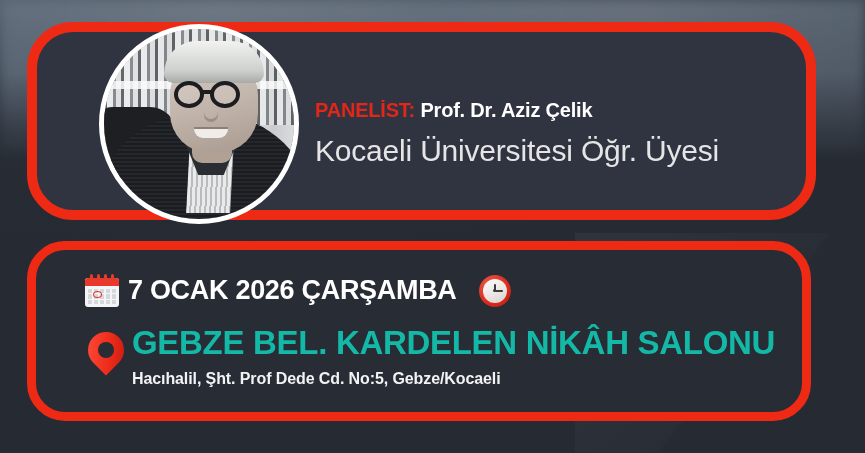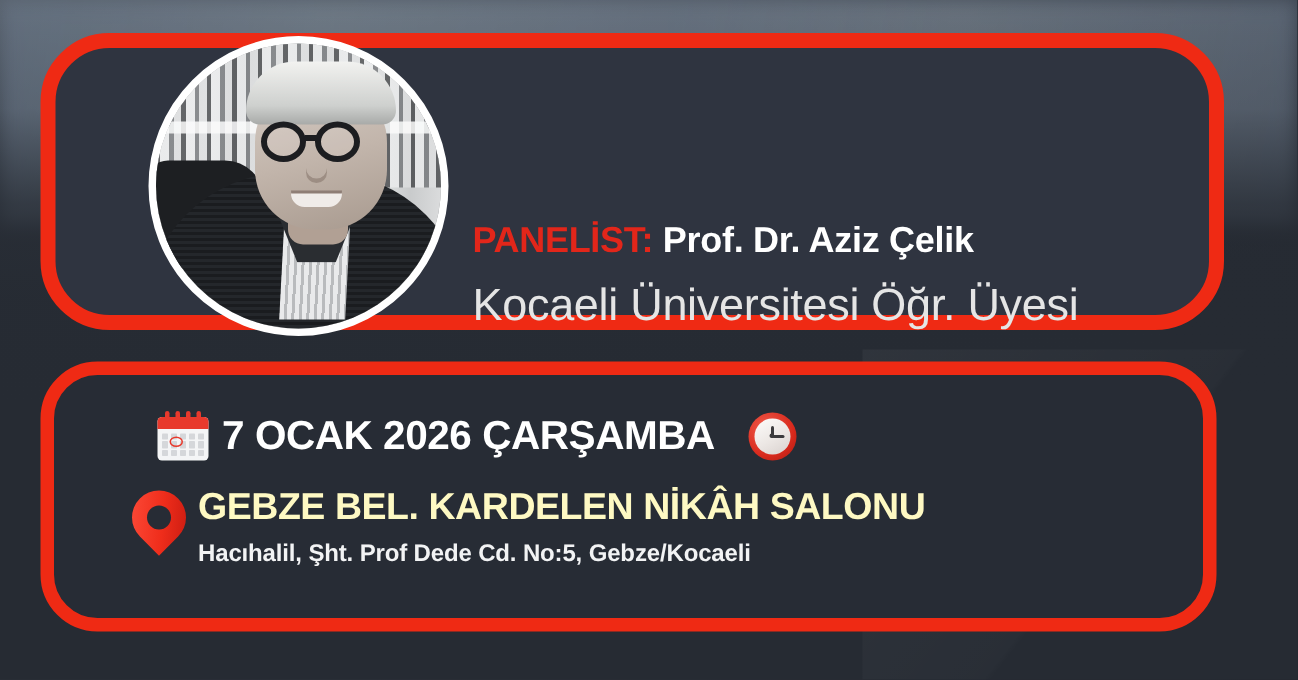--- a/index.html
+++ b/index.html
@@ -146,33 +146,33 @@
     background:rgba(120,122,125,0.10);
     mix-blend-mode:saturation;
   }
 
   
   #speaker-text {
     position:absolute; left:278px; top:66px;
     width:520px;
   }
   .line-1 {
-    font-size:24px; font-weight:bold; color:#ffffff;
-    letter-spacing:-0.2px; white-space:nowrap; line-height:1.25;margin-top:48px;
+    font-size:20px; font-weight:bold; color:#ffffff;
+    letter-spacing:-0.2px; white-space:nowrap; line-height:1.25;
   }
   .line-1 .tag { color:#e2261a; }
   .line-2 {
     font-size:30px; font-weight:normal; color:#e5e5e5;
     letter-spacing:-0.2px; white-space:nowrap; line-height:1.3;
     margin-top:8px;
   }
 
   
   .row { position:absolute; display:flex; align-items:center; }
-  #row-date { left:60px; top:24px; }
+  #row-date { left:40px; top:24px; }
   #row-venue { left:44px; top:74px; }
 
   .icon-slot {
     width:52px; display:flex; align-items:center; justify-content:center;
     flex:0 0 52px;
   }
 
   
   .cal { position:relative; width:34px; height:33px; }
   .cal-body {
@@ -234,21 +234,21 @@
 
   .date-line {
     display:flex; align-items:center;
     font-size:27px; font-weight:bold; color:#ffffff;
     letter-spacing:-0.3px; white-space:nowrap;
   }
   .date-gap { width:22px; }
   .time-gap { width:11px; }
 
   .venue-line {
-    font-size:25px; font-weight:bold; color:#fef9c3;
+    font-size:33px; font-weight:bold; color:#14b8a6;
     letter-spacing:-0.3px; white-space:nowrap; line-height:1.15;
   }
   .addr-line {
     font-size:16px; font-weight:bold; color:#f2f3f4;
     letter-spacing:-0.1px; white-space:nowrap; line-height:1.2;
     margin-top:7px;
   }
 </style>
 </head>
 <body>

